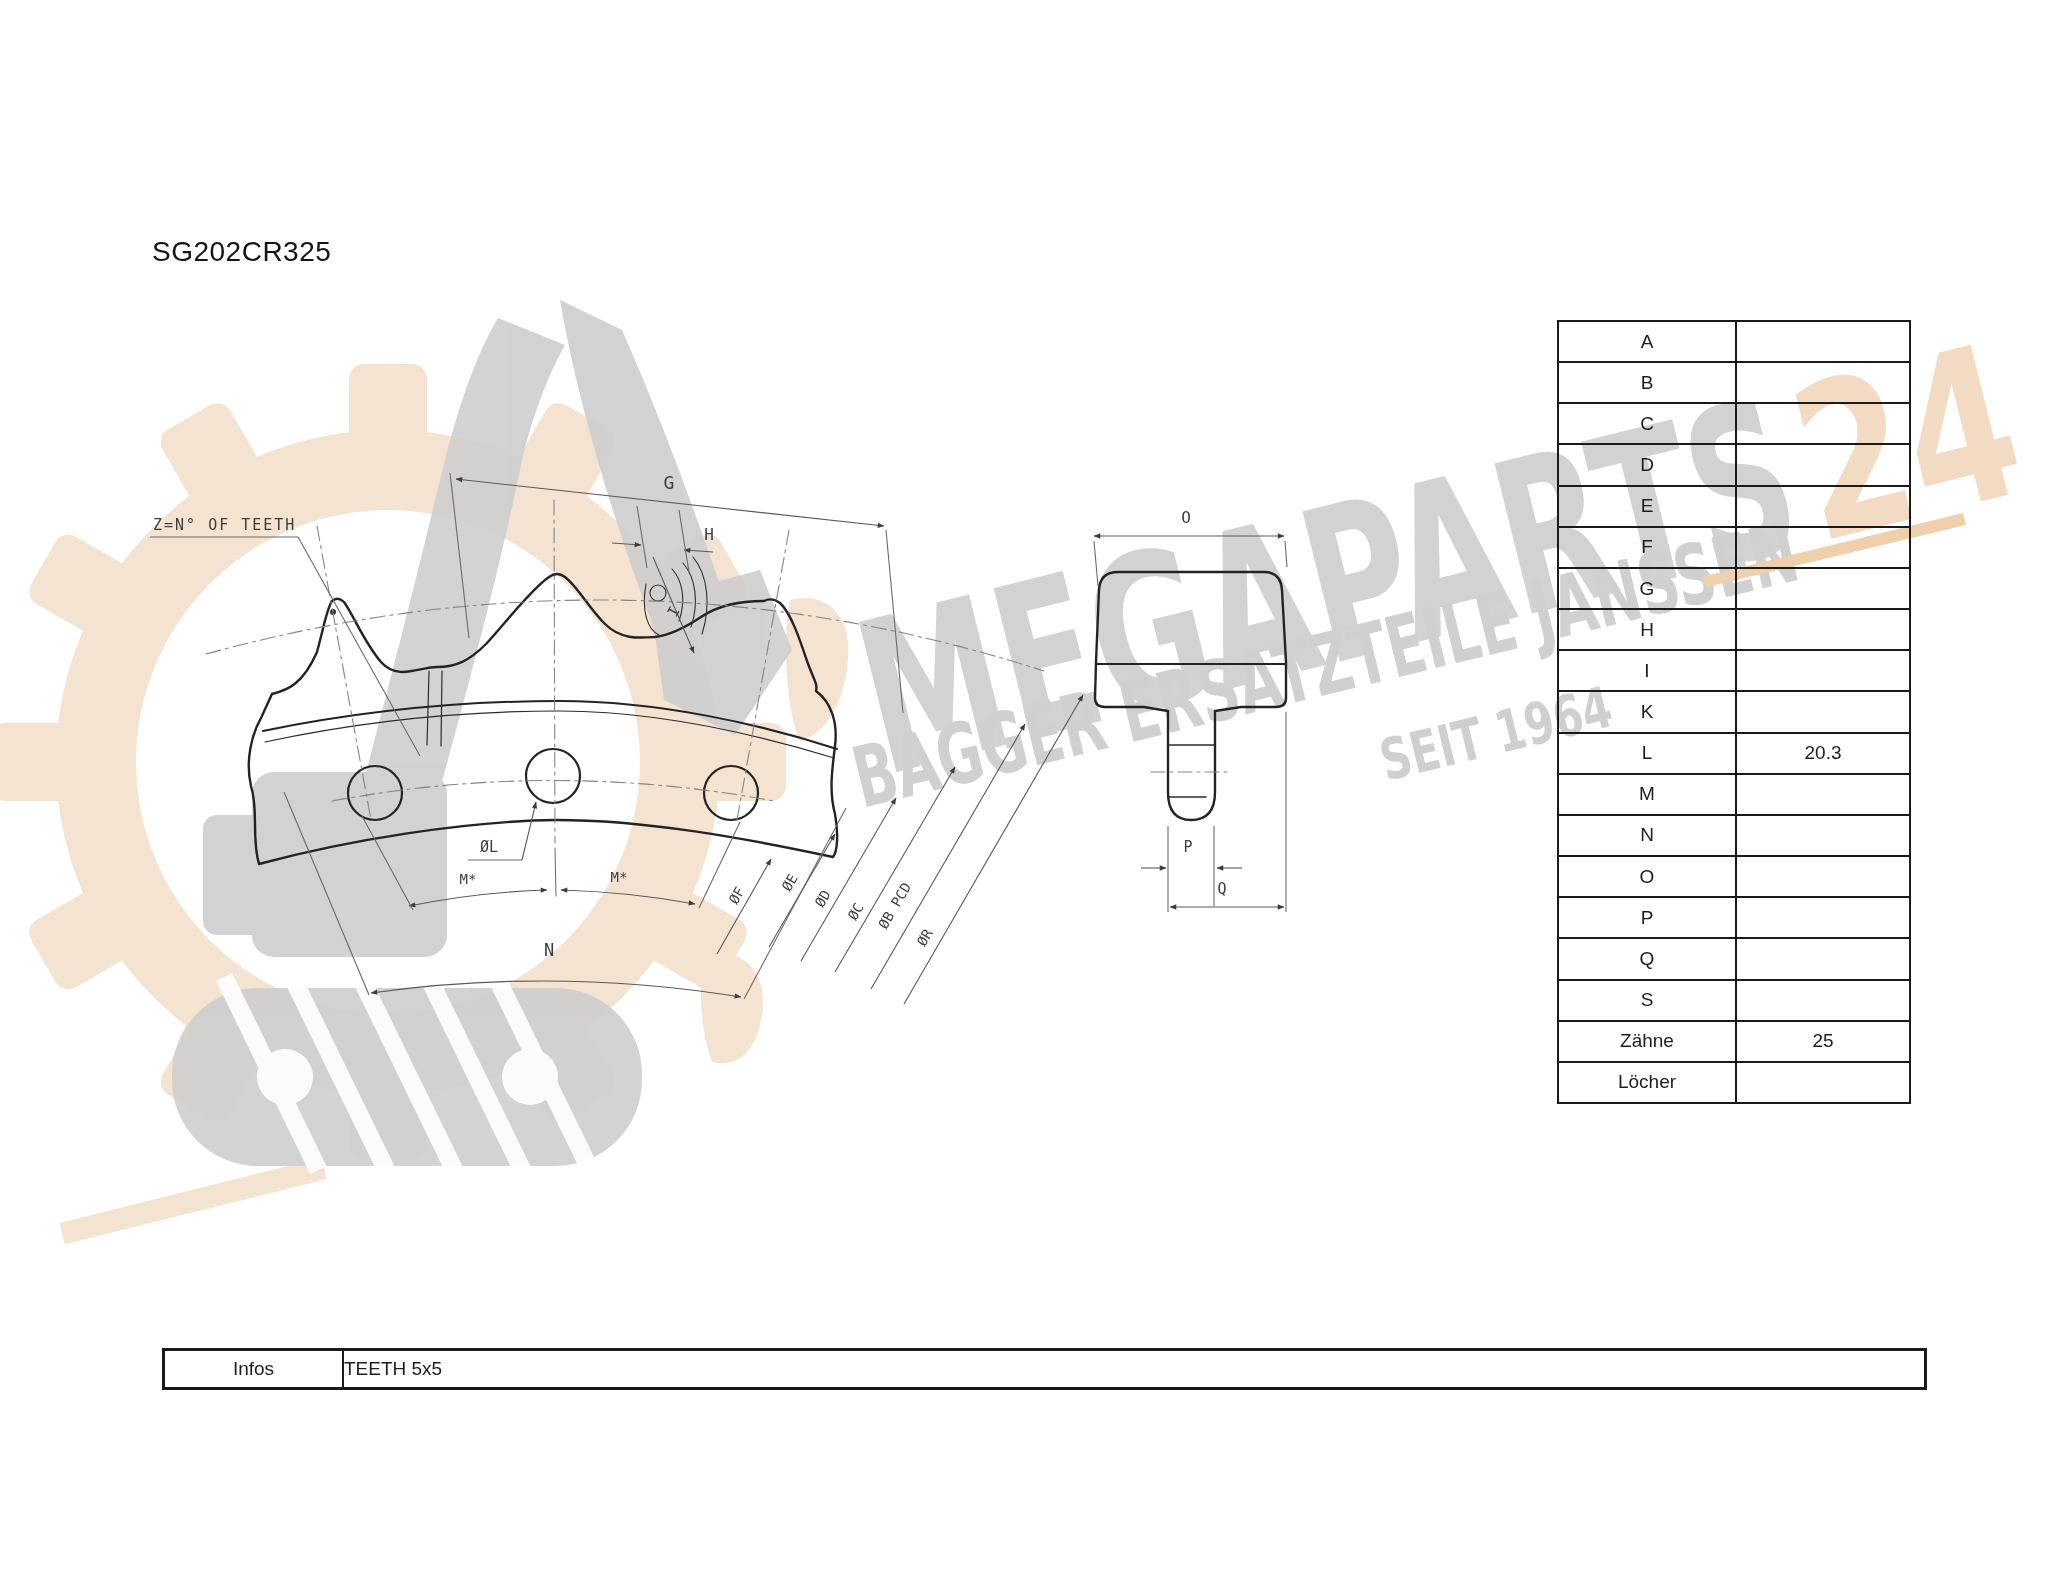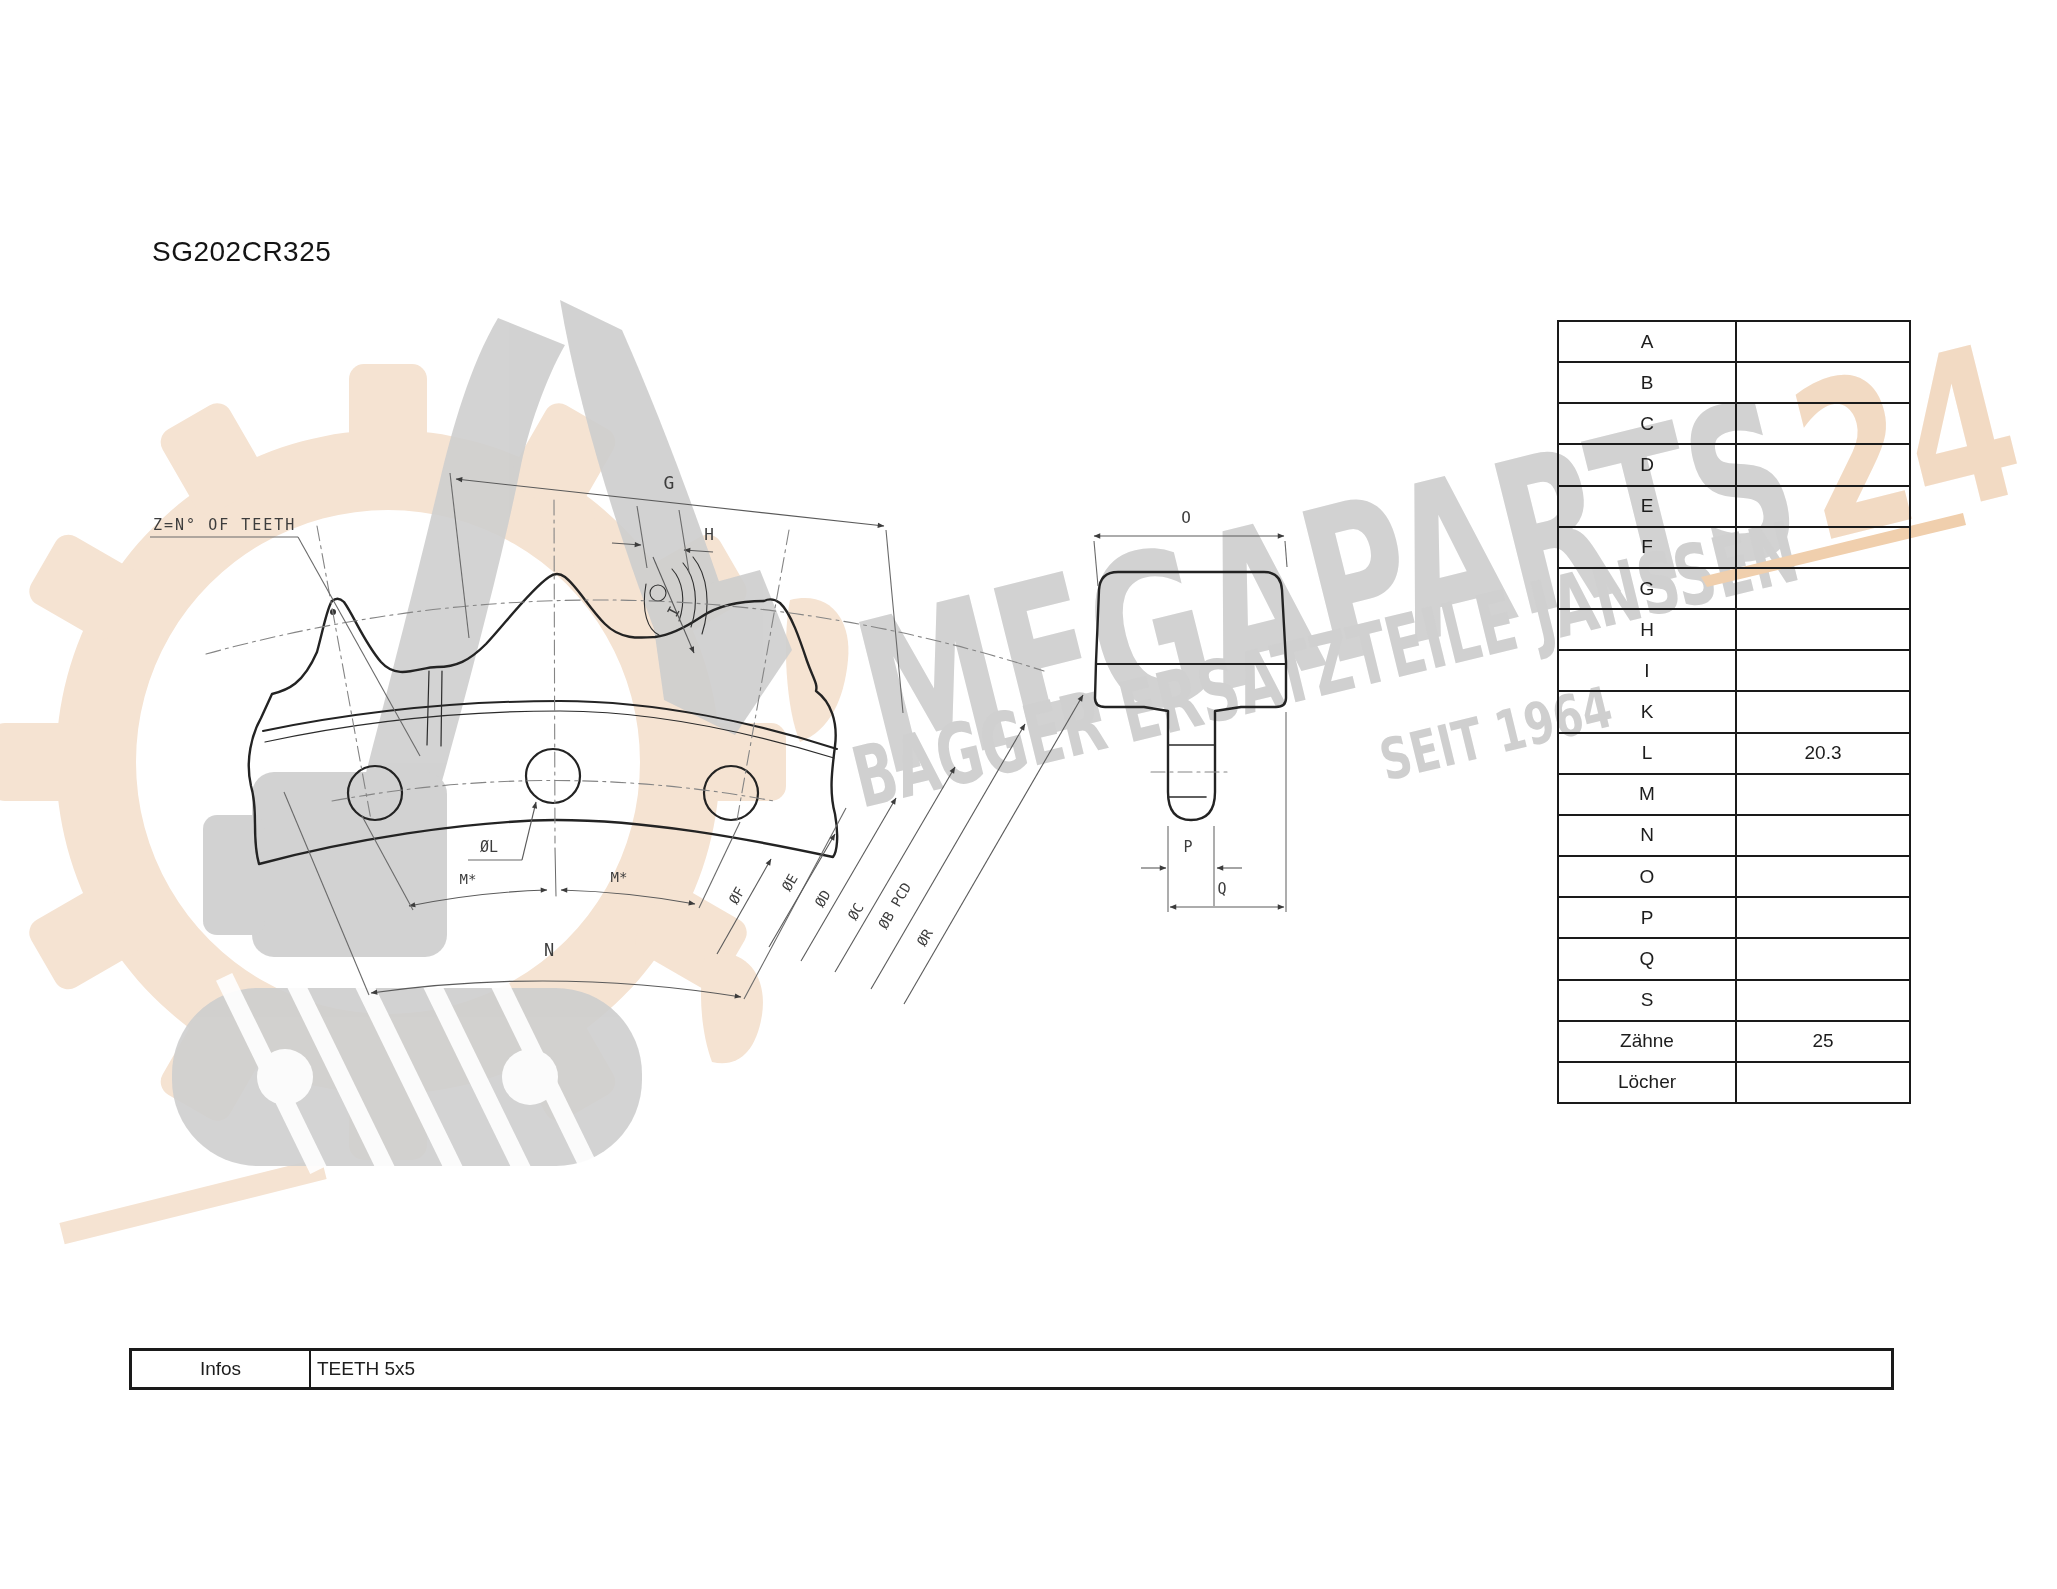--- a/index.html
+++ b/index.html
@@ -10,26 +10,26 @@
   svg text{user-select:none;}
   .wm-big{font-family:"DejaVu Sans", sans-serif;font-weight:bold;}
   .dimlab{font-family:"DejaVu Sans Mono", monospace;fill:#3d3d3d;}
   
   #spec-table{position:absolute;left:1557px;top:320px;width:354px;height:784px;
               border-collapse:collapse;table-layout:fixed;background:transparent;}
   #spec-table td{border:2px solid #1a1a1a;font-size:19px;color:#1d1d1d;text-align:center;
                  padding:0;background:transparent;}
   #spec-table td.lbl{width:176px;}
   
-  #info-bar{position:absolute;left:129px;top:1348px;width:1765px;height:42px;
+  #info-bar{position:absolute;left:162px;top:1348px;width:1765px;height:42px;
             border:3px solid #1a1a1a;box-sizing:border-box;display:flex;background:transparent;}
   #info-bar .cell-label{width:177px;border-right:2px solid #1a1a1a;display:flex;
             align-items:center;justify-content:center;font-size:19px;color:#1d1d1d;}
   #info-bar .cell-value{flex:1;display:flex;align-items:center;font-size:19px;color:#1d1d1d;
-            padding-left:6px;}
+            }
 </style>
 </head>
 <body>
 
 <div id="canvas">
 
   <svg width="2057" height="1589" viewBox="0 0 2057 1589" style="position:absolute;left:0;top:0;">
     <defs>
       <marker id="arw" viewBox="0 0 10 10" refX="9.5" refY="5" markerWidth="13" markerHeight="6" orient="auto-start-reverse">
           <path d="M0,1 L10,5 L0,9 z" fill="#3c3c3c"></path>

